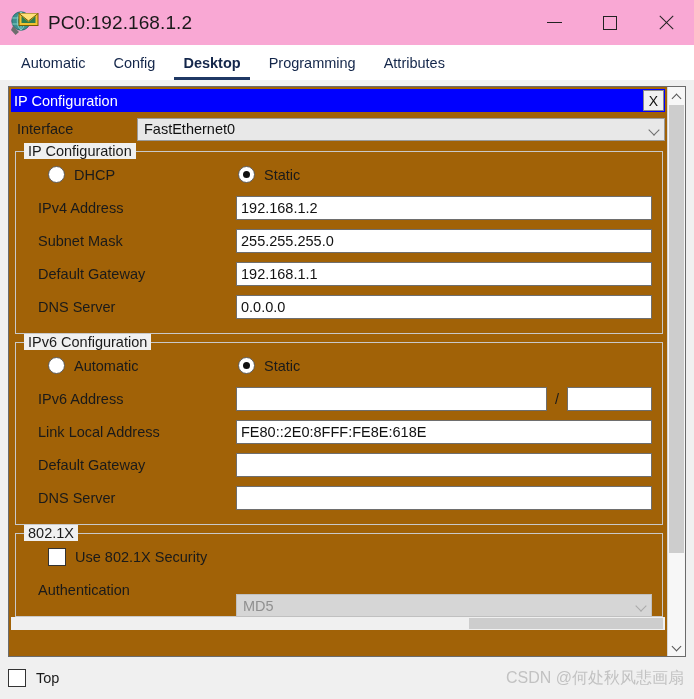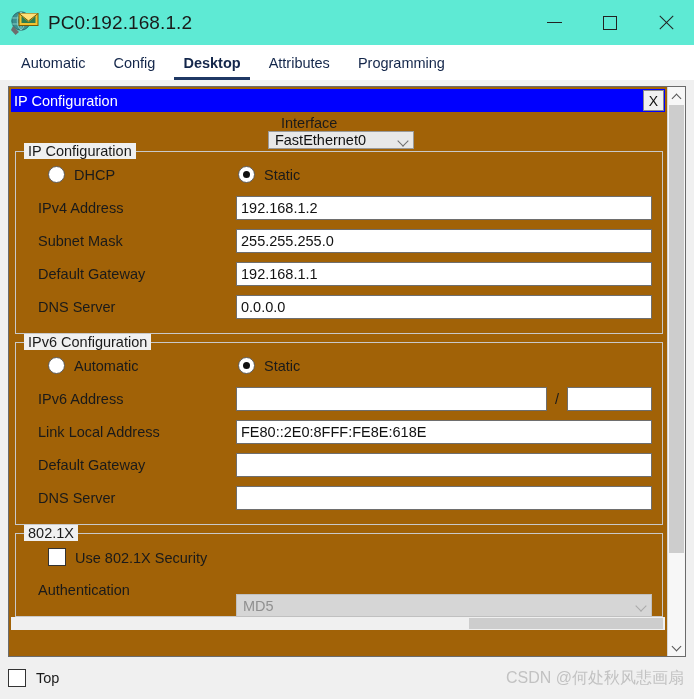--- a/index.html
+++ b/index.html
@@ -13,21 +13,21 @@
   .window {
     position: relative;
     width: 694px; height: 699px;
     background: #f0f0f0;
     display: flex; flex-direction: column;
   }
 
   
   .titlebar {
     height: 46px;
-    background: #5eead4;
+    background: #f9a8d4;
     display: flex; align-items: center;
     flex: 0 0 auto;
     border-bottom: 1px solid #ffffff;
   }
   .title-icon {
     width: 30px; height: 26px;
     margin-left: 10px; margin-right: 8px;
     position: relative; flex: 0 0 auto;
   }
   .title-text {
@@ -121,21 +121,20 @@
     font-size: 14px; color: #111; cursor: pointer;
     font-family: "Liberation Sans", sans-serif;
   }
 
   
   .iface-row {
     display: flex; align-items: center;
     height: 28px;
     margin: 3px 2px 0 2px;
     padding-left: 6px;
-    flex-direction: column;
   }
   .iface-label { font-size: 14.5px; color: #1a1a1a; width: 120px; }
   .combo {
     flex: 1 1 auto;
     height: 23px;
     background: #e8e8e8;
     border: 1px solid #9a9a9a;
     display: flex; align-items: center;
     padding: 0 4px 0 6px;
     font-size: 14.5px; color: #111;
@@ -199,21 +198,21 @@
   .radio {
     width: 17px; height: 17px; border-radius: 50%;
     border: 1.6px solid #5b5b5b; background: #fff;
     position: relative; flex: 0 0 auto;
   }
   .radio.checked:after {
     content: ""; position: absolute; left: 3.5px; top: 3.5px;
     width: 7px; height: 7px; border-radius: 50%; background: #111;
   }
   .opt .otext { font-size: 14.5px; color: #1a1a1a; margin-left: 9px; }
-  .opt-left { margin-left: 22px; width: 190px; align-items: flex-end; }
+  .opt-left { margin-left: 22px; width: 190px; }
   .checkbox {
     width: 18px; height: 18px;
     border: 1.6px solid #333; background: #fff;
     flex: 0 0 auto;
   }
 
   
   .vscroll {
     width: 18px; flex: 0 0 auto;
     background: #f7f7f7;
@@ -293,22 +292,22 @@
       <div class="win-btn">
         <span class="glyph-close"></span>
       </div>
     </div>
   </div>
 
   <div class="tabbar">
     <div class="tab">Automatic</div>
     <div class="tab">Config</div>
     <div class="tab active">Desktop</div>
+    <div class="tab">Programming</div>
     <div class="tab">Attributes</div>
-    <div class="tab">Programming</div>
   </div>
 
   <div class="bodywrap">
     <div class="panel">
       <div class="panel-inner">
 
         <div class="blue-header">
           <span class="bh-title">IP Configuration</span>
           <span class="bh-close">X</span>
         </div>

